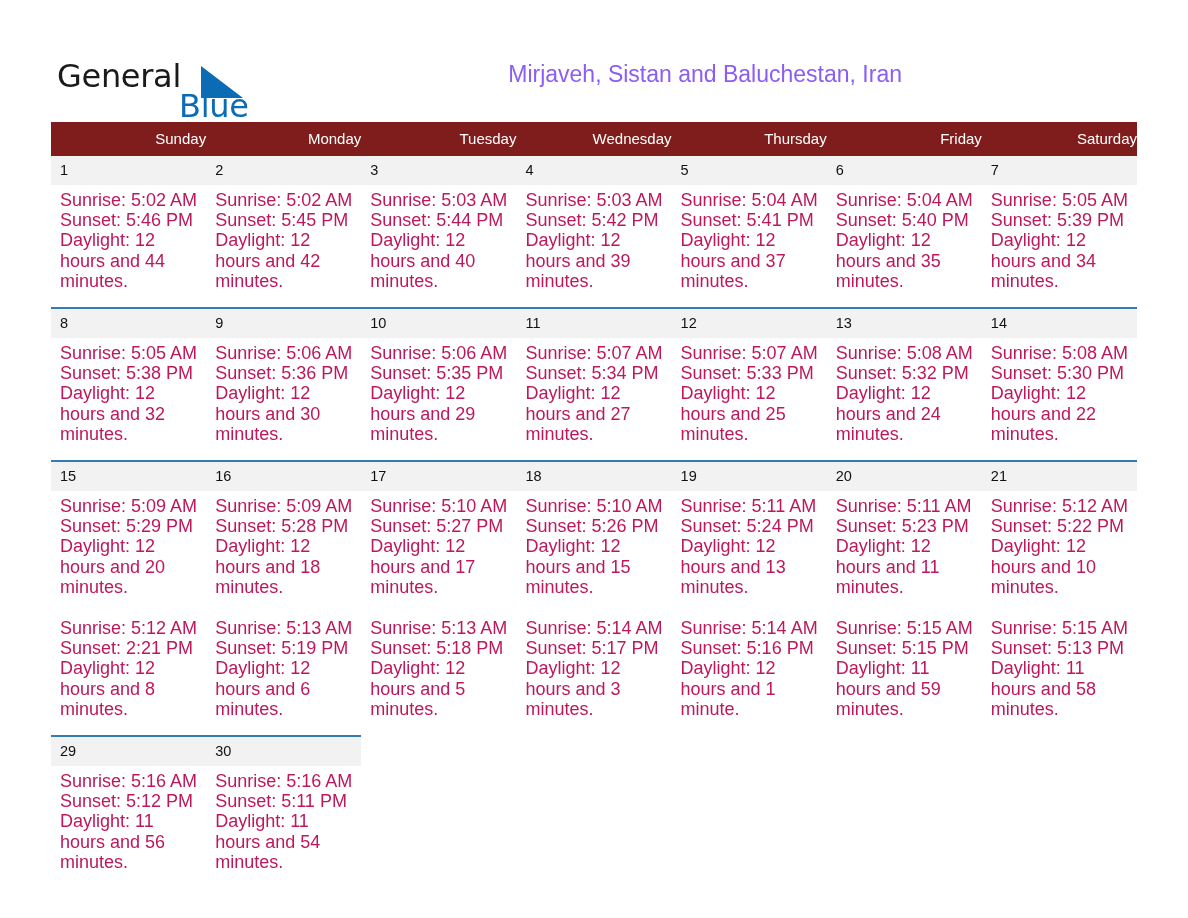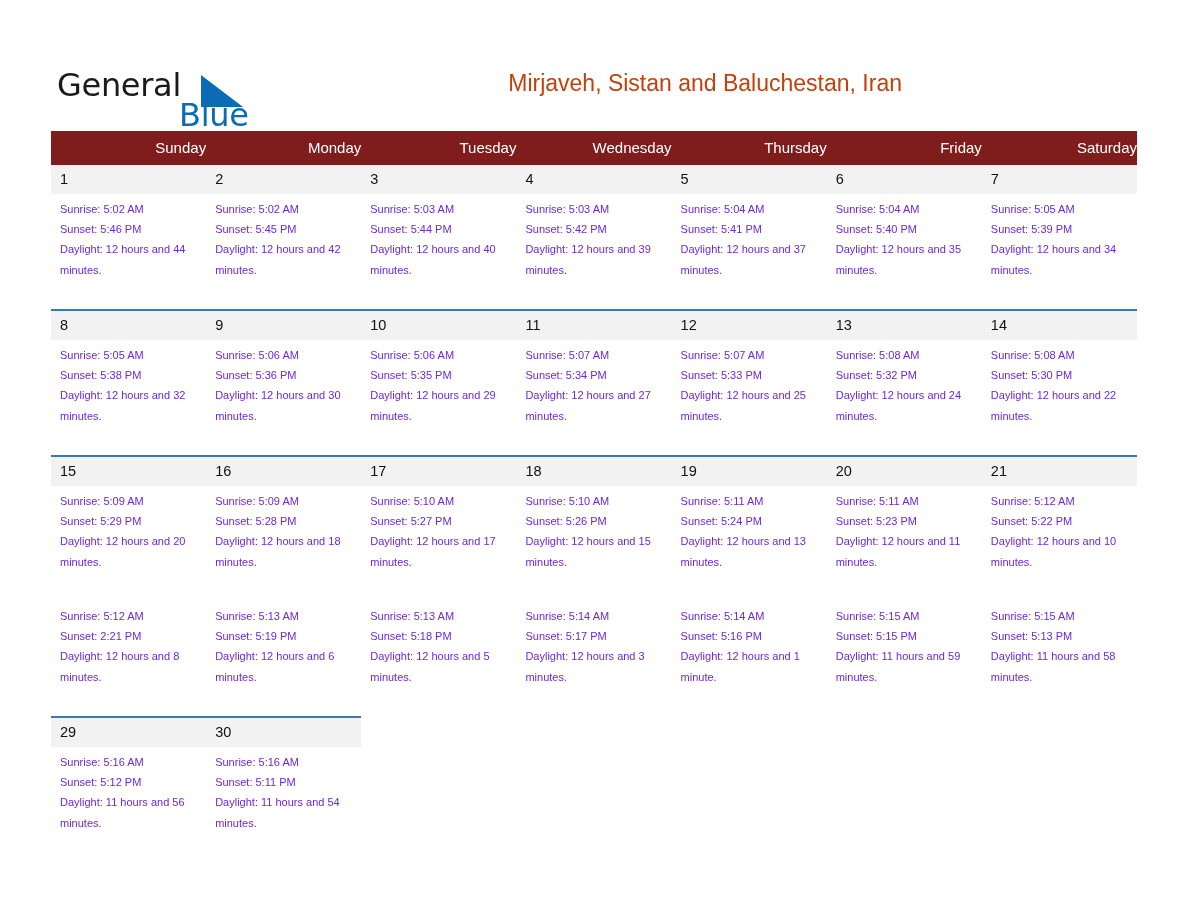--- a/index.html
+++ b/index.html
@@ -12,21 +12,21 @@
     height: 918px;
     font-family: "Liberation Sans", sans-serif;
     color: #000000;
     overflow: hidden;
   }
   .page {
     position: relative;
     width: 953px;
     height: 918px;
     box-sizing: border-box;
-    padding: 16px 51px;
+    padding: 7px 51px;
   }
 
   
   .header {
     display: flex;
     align-items: flex-start;
     justify-content: space-between;
     padding-top: 43px;
     height: 96px;
     box-sizing: border-box;
@@ -76,21 +76,21 @@
     line-height: 47px;
     font-weight: 400;
     color: #000000;
     letter-spacing: 0px;
     white-space: nowrap;
   }
   .cal-subtitle {
     font-size: 23px;
     line-height: 30px;
     font-weight: 400;
-    color: #c2410c;
+    color: #8b5cf6;
     margin-top: 7px;
     white-space: nowrap;
   }
 
   
   .calendar {
     margin-top: 19px;
     width: 1086px;
     border-collapse: collapse;
     table-layout: fixed;
@@ -119,23 +119,23 @@
     height: 18px;
   }
   .daynum-row td.empty {
     background: #ffffff;
     border-top: 2px solid #ffffff;
   }
   .daynum-row.first td { border-top: none; }
 
   .detail-row td {
     background: #ffffff;
-    font-size: 11px;
+    font-size: 18px;
     line-height: 20.2px;
-    color: #6d28d9;
+    color: #be185d;
     padding: 5px 10px 16px 9px;
     vertical-align: top;
     height: 94px;
   }
   .detail-row.last td { height: 86px; }
   .detail-row td.empty { }
 
   .cell-line { white-space: nowrap; }
   .cell-daylight { white-space: normal; }
 </style>

